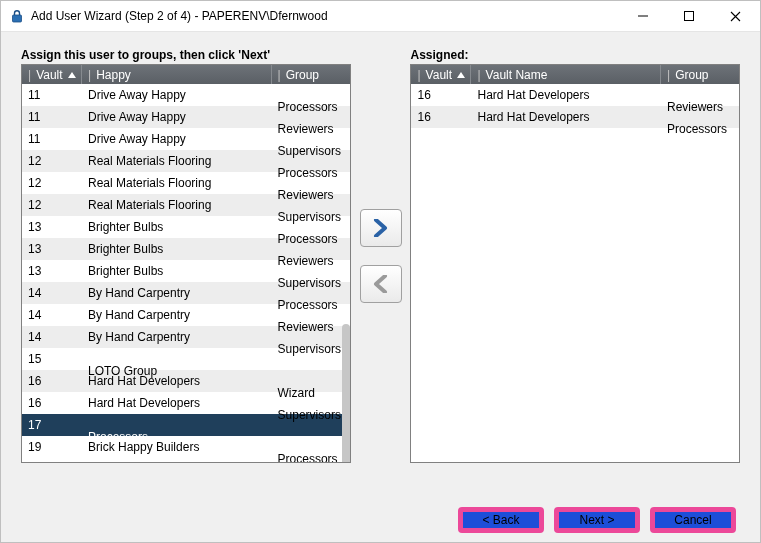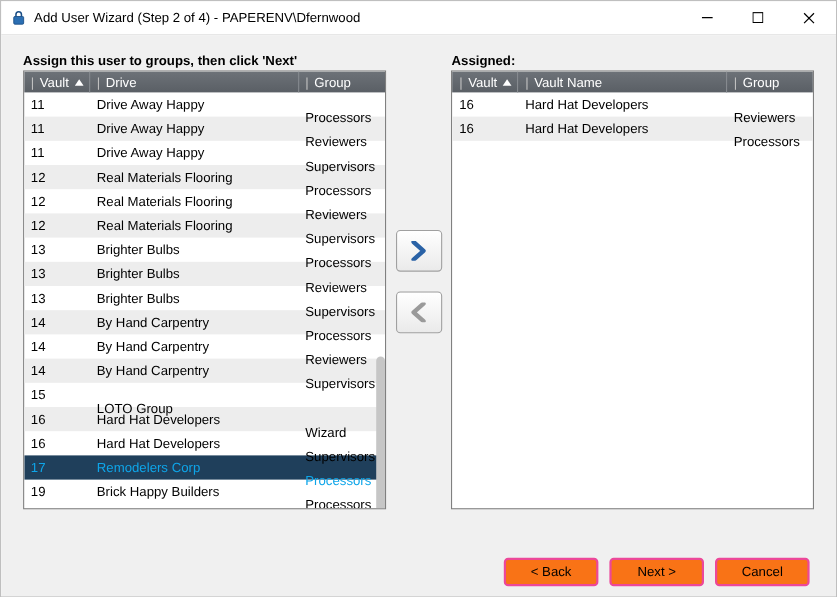--- a/index.html
+++ b/index.html
@@ -104,21 +104,21 @@
   }
   .rows-inner { position:relative; }
   .row {
     display:flex;
     height:22px;
     align-items:center;
     font-size:12px;
     white-space:nowrap;
   }
   .row.alt { background:#ededed; }
-  .row.selected { background:#1f3f5b; color:#0ea5e9;}
+  .row.selected { background:#1f3f5b; color:#ffffff;}
   .row .col-vault { border:none; padding-left:6px; }
   .row .col-name  { border:none; padding-left:6px; }
   .row .col-group { border:none; padding-left:6px;margin-top:24px; }
 
   .scroll-thumb {
     position:absolute;
     right:0; top:240px;
     width:8px; height:145px;
     background:#c6c6c6;
     border-radius:4px;
@@ -141,23 +141,23 @@
   
   .footer {
     display:flex;
     justify-content:flex-end;
     gap:10px;
     padding:12px 4px 4px 0;
   }
   .btn {
     min-width:86px;
     height:26px;
-    border:2px solid #ec4899;
+    border:5px solid #ec4899;
     border-radius:4px;
-    background:#f97316;
+    background:#1d4ed8;
     font-size:12px;
     display:flex; align-items:center; justify-content:center;
     padding:0 14px;
   }
 </style>
 </head>
 <body>
 
 <div class="titlebar">
   <span class="app-icon">
@@ -194,21 +194,21 @@
       <div class="panel-label">Assign this user to groups, then click 'Next'</div>
       <div class="listbox">
         <div class="cols-header">
           <div class="col-vault">
             <span class="sep">|</span>
               <span>Vault</span>
             <span class="sort-tri"></span>
           </div>
           <div class="col-name">
               <span class="sep">|</span>
-              <span>Drive</span>
+              <span>Happy</span>
             </div>
           <div class="col-group">
               <span class="sep">|</span>
               <span>Group</span>
             </div>
         </div>
         <div class="rows">
           <div class="rows-inner" id="left-rows">
               <div class="row">
                 <div class="col-vault">11</div>
@@ -279,21 +279,20 @@
                 <div class="col-name">Hard Hat Developers</div>
                 <div class="col-group">Wizard</div>
               </div>
               <div class="row">
                 <div class="col-vault">16</div>
                 <div class="col-name">Hard Hat Developers</div>
                 <div class="col-group">Supervisors</div>
               </div>
               <div class="row alt selected">
                 <div class="col-vault">17</div>
-                <div class="col-name">Remodelers Corp</div>
                 <div class="col-group">Processors</div>
               </div>
               <div class="row">
                 <div class="col-vault">19</div>
                 <div class="col-name">Brick Happy Builders</div>
                 <div class="col-group">Processors</div>
               </div>
             </div>
           <div class="scroll-thumb"></div>
         </div>

